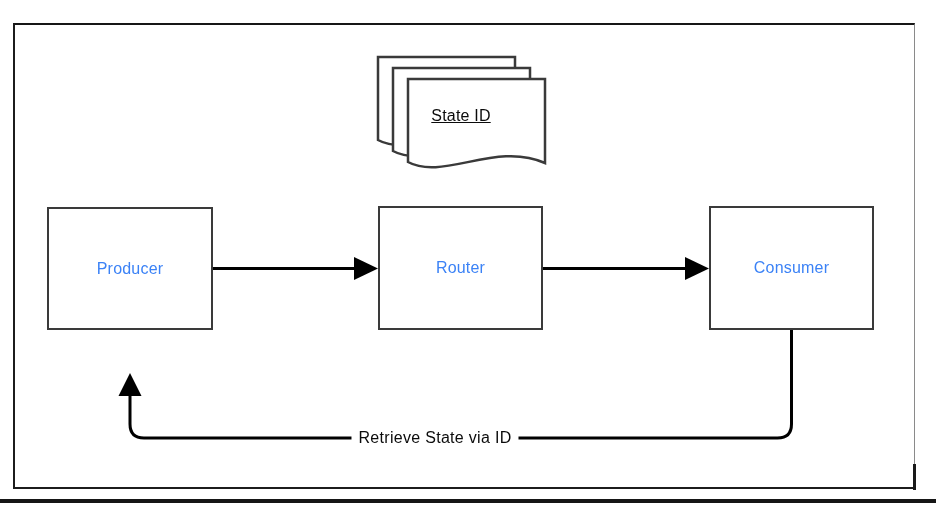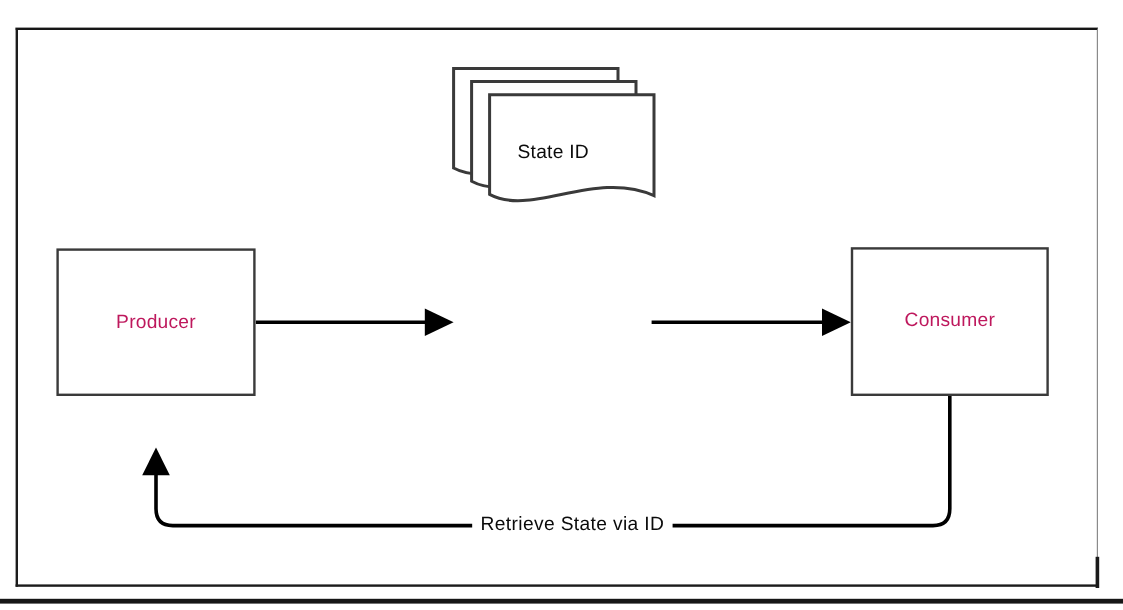--- a/index.html
+++ b/index.html
@@ -47,46 +47,46 @@
   .node {
     position: absolute;
     box-sizing: border-box;
     border: 2.5px solid #3a3a3a;
     background: #ffffff;
     display: flex;
     align-items: center;
     justify-content: center;
     font-size: 16px;
     letter-spacing: 0.2px;
-    color: #be185d;
+    color: #3b82f6;
   }
   .node-producer { left: 47px;  top: 207px; width: 166px; height: 123px; }
   .node-api      { left: 47px;  top: 330px; width: 166px; height: 42px;  }
   .node-router   { left: 378px; top: 206px; width: 165px; height: 124px; }
   .node-consumer { left: 709px; top: 206px; width: 165px; height: 124px; justify-content: center; }
   .doc-label {
     position: absolute;
     left: 461px;
-    top: 128px;
+    top: 116px;
     transform: translate(-50%, -50%);
     font-size: 16px;
     letter-spacing: 0.2px;
     white-space: nowrap;
+    text-decoration: underline;
   }
   .edge-label {
     position: absolute;
     left: 435px;
     top: 438px;
     transform: translate(-50%, -50%);
     background: #ffffff;
     padding: 0 7px;
     font-size: 16px;
     letter-spacing: 0.3px;
     white-space: nowrap;
-    margin-left: 42px;
   }
   .bottom-rule {
     position: absolute;
     left: 0;
     top: 499px;
     width: 936px;
     height: 4px;
     background: #161616;
   }
 </style>
@@ -118,20 +118,23 @@
 
     <g>
       <path d="M791.5,330 L791.5,424 Q791.5,438 777.5,438 L144,438 Q130,438 130,424 L130,393" fill="none" stroke="#000000" stroke-width="3"></path>
       <path d="M130,373 L141.5,396 L118.5,396 Z" fill="#000000"></path>
     </g>
   </svg>
 
   <div class="node node-producer">
     <span>Producer</span>
   </div>
+  <div class="node node-router">
+    <span>Router</span>
+  </div>
   <div class="node node-consumer">
     <span>Consumer</span>
   </div>
 
   <div class="doc-label">State ID</div>
 
   <div class="edge-label">Retrieve State via ID</div>
 
   <div class="bottom-rule"></div>
 

